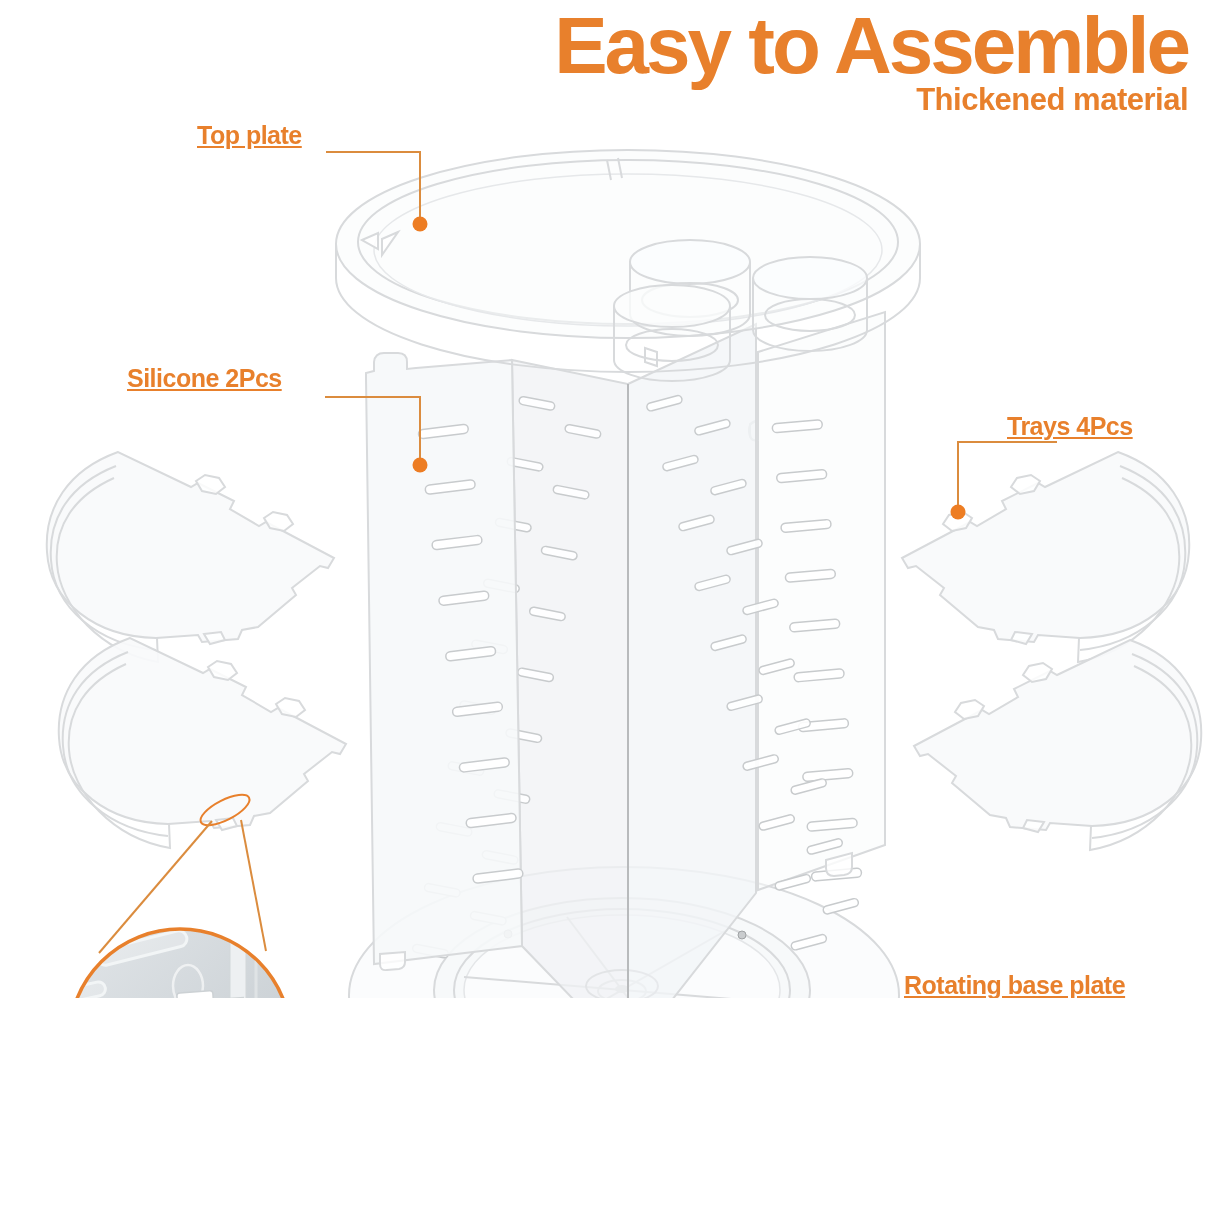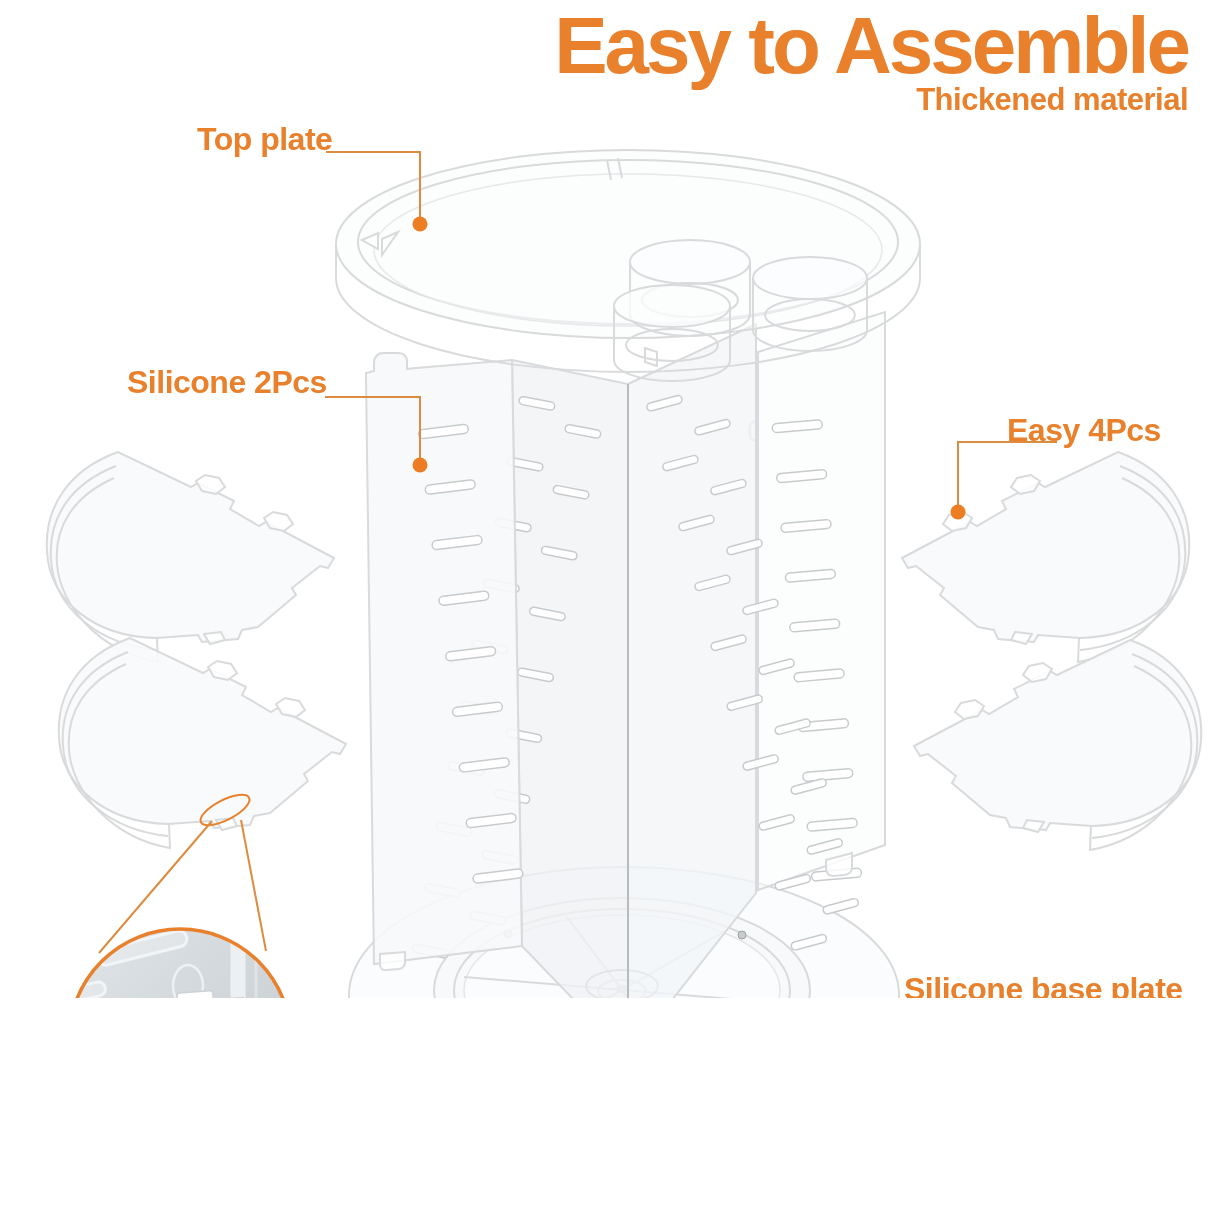--- a/index.html
+++ b/index.html
@@ -2,21 +2,21 @@
 <html style="--accent: #E8802C; --leader: #DB8C3E; --dot: #ED7D23; --stroke: #D8DADC; --stroke-dark: #B8BABC; --bg: #FFFFFF;"><head>
 <meta charset="utf-8">
 <style>
   html,body{margin:0;padding:0;background:#fff;}
   .stage{position:relative;width:1214px;height:998px;background:var(--bg,#fff);overflow:hidden;
          font-family:"Liberation Sans","DejaVu Sans",sans-serif;}
   svg{position:absolute;left:0;top:0;}
   .lbl{position:absolute;color:var(--accent,#E8802C);font-weight:bold;white-space:nowrap;line-height:1;}
   .title{font-size:80px;letter-spacing:-3px;text-align:right;right:26px;top:6px;}
   .subtitle{font-size:31px;right:26px;top:84px;letter-spacing:-0.5px;}
-  .callout{font-size:32px;letter-spacing:-0.5px;}
+  .callout{font-size:25px;letter-spacing:-0.5px;text-decoration:underline;}
   .cl-top-plate{left:197px;top:123px;}
   .cl-partition{left:127px;top:366px;}
   .cl-trays{left:1007px;top:414px;}
   .cl-base{left:904px;top:973px;}
   .cl-rings{left:301px;top:1158px;}
   .ln{stroke:var(--leader,#DB8C3E);stroke-width:2;fill:none;}
   .dot{fill:var(--dot,#ED7D23);}
   .ps{stroke:var(--stroke,#D8DADC);stroke-width:2;fill:none;}
   .psd{stroke:var(--stroke-dark,#BDBFC1);stroke-width:2;fill:none;}
   .face{stroke:var(--stroke,#D8DADC);stroke-width:2;}
@@ -269,15 +269,15 @@
 
     <polyline class="ln" points="267,1124 267,1191 447,1191"></polyline>
     <circle class="dot" cx="267" cy="1117" r="7.5"></circle>
   </g>
 </svg>
 
   <div class="lbl title">Easy to Assemble</div>
   <div class="lbl subtitle">Thickened material</div>
   <div class="lbl callout cl-top-plate">Top plate</div>
   <div class="lbl callout cl-partition">Silicone 2Pcs</div>
-  <div class="lbl callout cl-trays">Easy 4Pcs</div>
-  <div class="lbl callout cl-base">Silicone base plate</div>
+  <div class="lbl callout cl-trays">Trays 4Pcs</div>
+  <div class="lbl callout cl-base">Rotating base plate</div>
 </div>
 
 </body></html>

